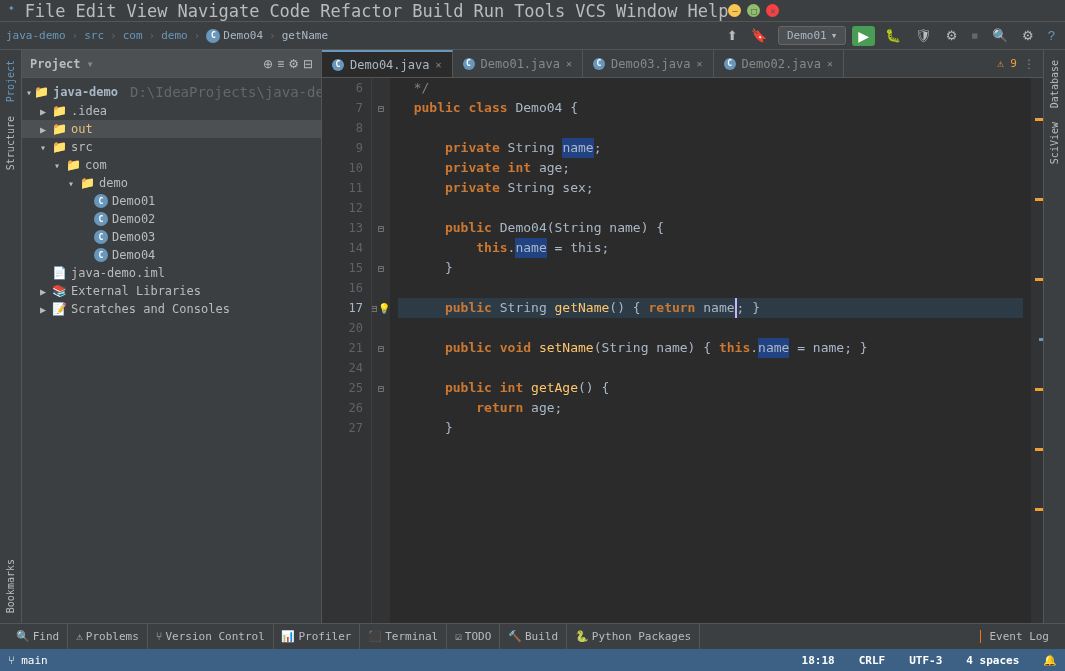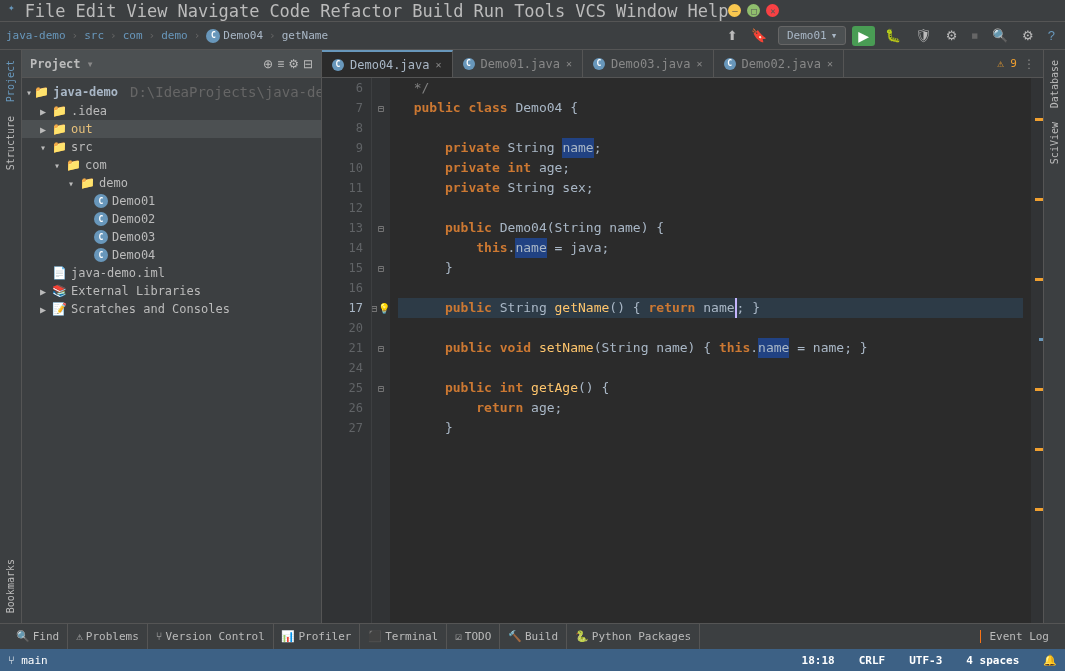--- a/index.html
+++ b/index.html
@@ -340,21 +340,21 @@
 
       <div class="code-content">
         <div class="code-line"><span class="comment">  */</span></div>
         <div class="code-line"><span class="kw">  public class </span><span class="cls">Demo04</span><span> {</span></div>
         <div class="code-line"> </div>
         <div class="code-line"><span class="kw">      private </span><span class="cls">String</span><span> </span><span style="background:#214283;color:#a9b7c6;">name</span><span>;</span></div>
         <div class="code-line"><span class="kw">      private </span><span class="kw">int</span><span> age;</span></div>
         <div class="code-line"><span class="kw">      private </span><span class="cls">String</span><span> sex;</span></div>
         <div class="code-line"> </div>
         <div class="code-line"><span class="kw">      public </span><span class="cls">Demo04</span><span>(</span><span class="cls">String</span><span> name) {</span></div>
-        <div class="code-line"><span class="kw">          this</span><span>.</span><span style="background:#214283;">name</span><span> = java;</span></div>
+        <div class="code-line"><span class="kw">          this</span><span>.</span><span style="background:#214283;">name</span><span> = this;</span></div>
         <div class="code-line"><span>      }</span></div>
         <div class="code-line"> </div>
         <div class="code-line" style="background:#2d3b47;"><span class="kw">      public </span><span class="cls">String</span><span> </span><span class="fn">getName</span><span>() { </span><span class="kw">return</span><span> na</span><span style="border-right:2px solid #c4b5fd;">me</span><span>; }</span></div>
         <div class="code-line"> </div>
         <div class="code-line"><span class="kw">      public </span><span class="kw">void</span><span> </span><span class="fn">setName</span><span>(</span><span class="cls">String</span><span> name) { </span><span class="kw">this</span><span>.</span><span style="background:#214283;">name</span><span> = name; }</span></div>
         <div class="code-line"> </div>
         <div class="code-line"><span class="kw">      public </span><span class="kw">int</span><span> </span><span class="fn">getAge</span><span>() {</span></div>
         <div class="code-line"><span class="kw">          return</span><span> age;</span></div>
         <div class="code-line"><span>      }</span></div>
       </div>

